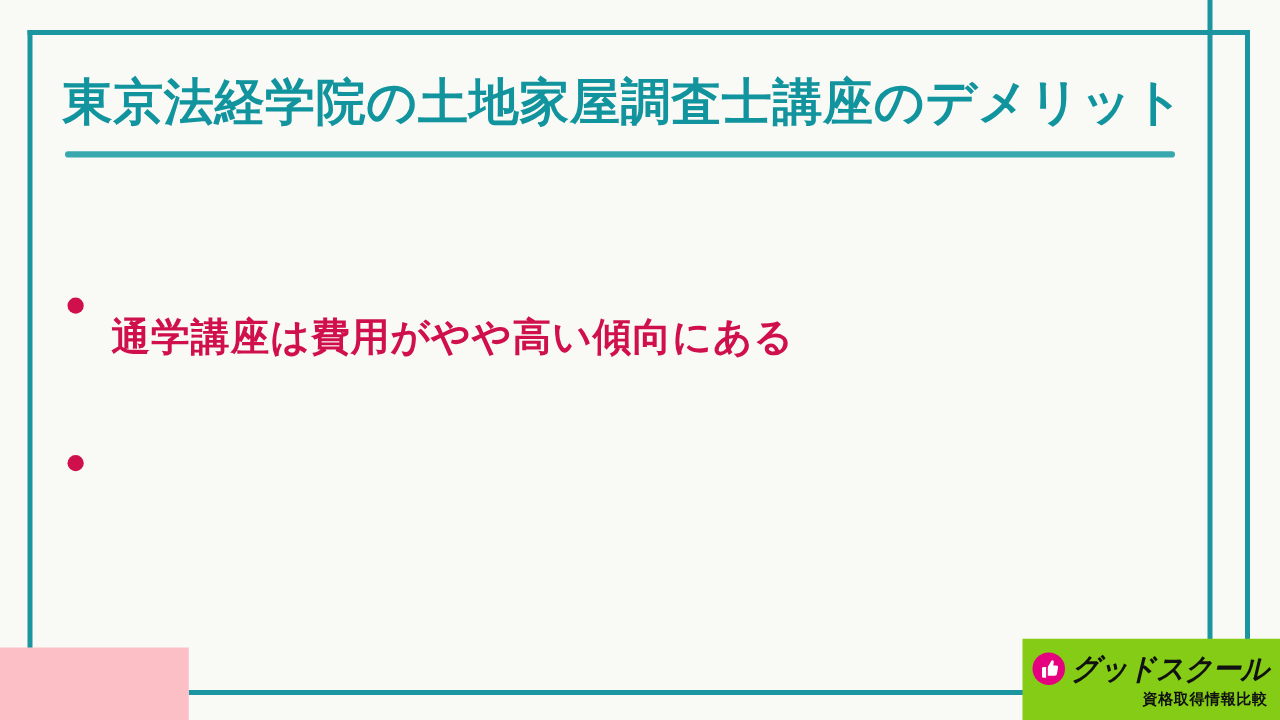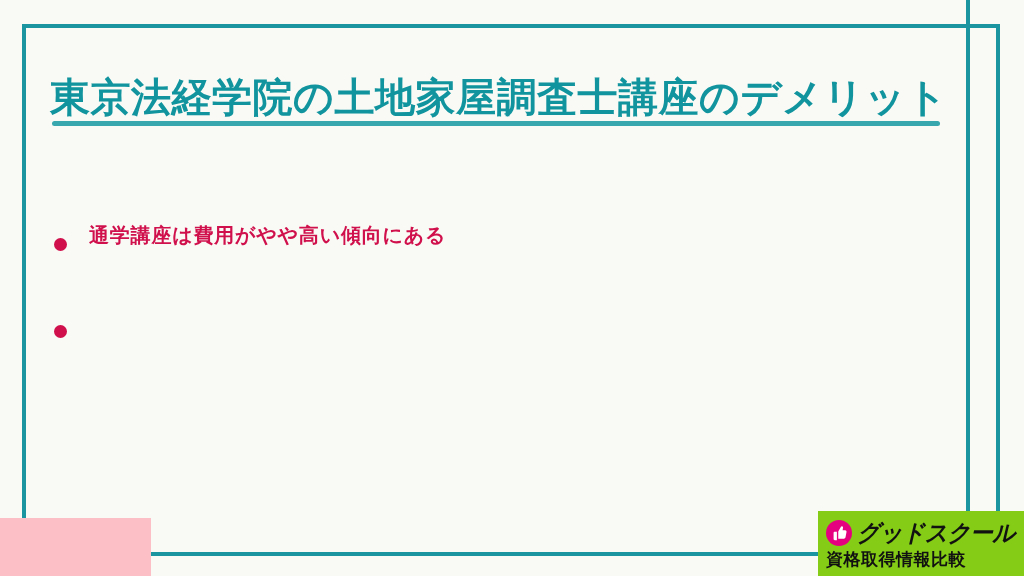--- a/index.html
+++ b/index.html
@@ -55,21 +55,21 @@
     left: 966px;
     top: 0px;
     width: 4px;
     height: 576px;
   }
 
   
   .title {
     position: absolute;
     left: 50px;
-    top: 47px;
+    top: 32px;
     width: 900px;
     font-size: 40px;
     font-weight: 700;
     letter-spacing: 0.5px;
     color: #11949e;
     white-space: nowrap;
     line-height: 1.18;
   }
 
   .title-rule {
@@ -100,26 +100,27 @@
   .bullet-dot {
     flex: 0 0 auto;
     width: 13px;
     height: 13px;
     border-radius: 50%;
     background: #d0104c;
     margin-top: 16px;
     margin-right: 22px;
   }
   .bullet-text {
-    font-size: 20px;
+    font-size: 31px;
     font-weight: 700;
     color: #d0104c;
     line-height: 1.3;
     letter-spacing: 0.8px;
     white-space: nowrap;
+    margin-top: 28px;
   }
 
   
   .pink-block {
     position: absolute;
     left: 0;
     top: 518px;
     width: 151px;
     height: 58px;
     background: #fdbfc6;
@@ -161,26 +162,26 @@
     font-weight: 700;
     color: #111111;
     letter-spacing: -0.5px;
     line-height: 1;
     font-style: italic;
     transform: scaleX(0.94);
     transform-origin: left center;
     white-space: nowrap;
   }
   .logo-tagline {
-    font-size: 17px;
+    font-size: 12px;
     font-weight: 700;
     color: #111111;
     letter-spacing: 0.5px;
     line-height: 1;
-    text-align: left;
+    text-align: right;
     margin-top: 5px;
     padding-right: 4px;
     white-space: nowrap;
   }
 </style>
 </head>
 <body>
 
 <div id="slide">
 

